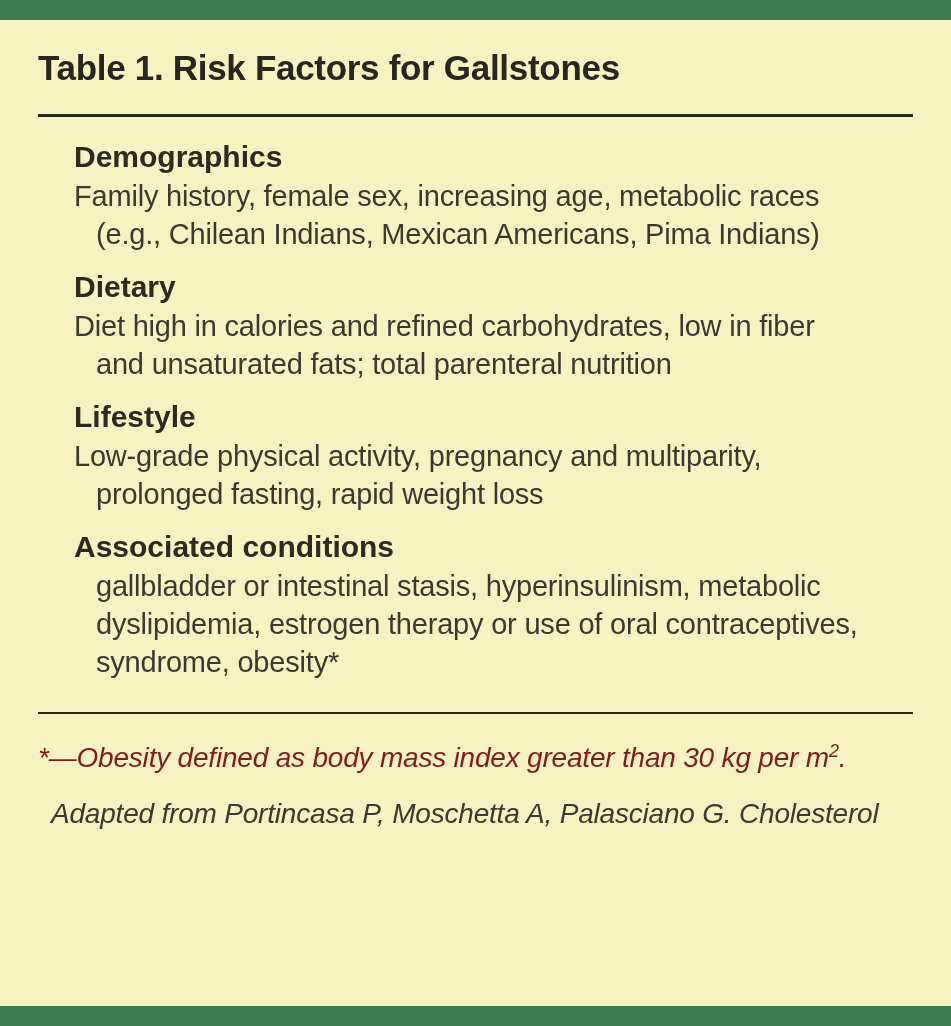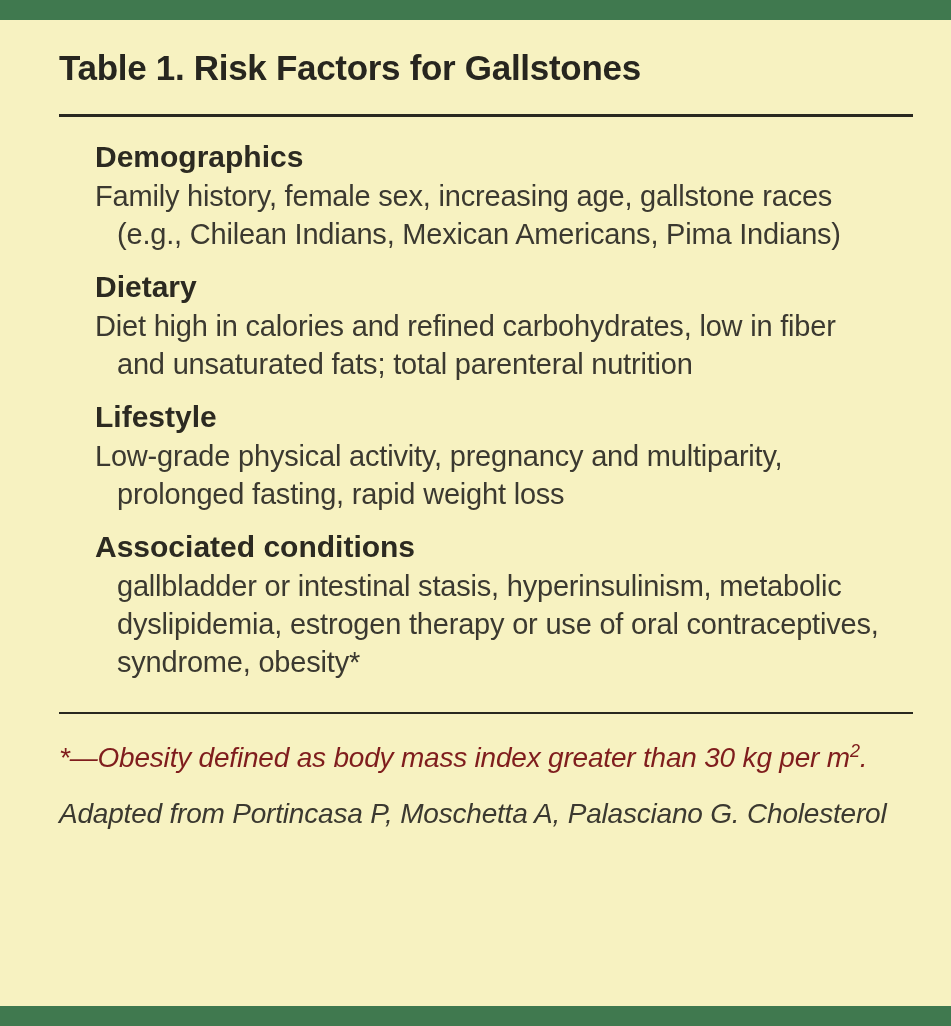--- a/index.html
+++ b/index.html
@@ -8,21 +8,21 @@
     width: 951px;
     height: 1026px;
     background: #f7f2c1;
     overflow: hidden;
     font-family: "Liberation Sans", sans-serif;
     box-sizing: border-box;
   }
   .bar { position: absolute; left: 0; width: 951px; height: 20px; background: #40794f; }
   .bar-top { top: 0; }
   .bar-bottom { bottom: 0; }
-  .content { padding: 48px 38px 0 59px; }
+  .content { padding: 48px 38px 0 38px; }
   .table-title {
     font-size: 35px;
     font-weight: bold;
     color: #27261f;
     letter-spacing: -0.3px;
     line-height: 40px;
   }
   .rule-thick { height: 3px; background: #29281f; margin-top: 26px; }
   .rule-thin  { height: 2px; background: #29281f; margin-top: 31px; }
   .sections { margin-top: 20px; margin-left: 36px; }
@@ -49,38 +49,39 @@
     letter-spacing: -0.2px;
   }
   .footnote sup { font-size: 18px; line-height: 0; }
   .citation {
     margin-top: 19px;
     font-size: 28px;
     font-style: italic;
     color: #3b3930;
     line-height: 37px;
     letter-spacing: -0.2px;
+    margin-left: 13px;
   }
   .roman { font-style: normal; }
 </style>
 </head>
 <body>
 
 <div class="page">
   <div class="bar bar-top"></div>
 
   <div class="content">
     <div class="table-title">Table 1. Risk Factors for Gallstones</div>
     <div class="rule-thick"></div>
 
     <div class="sections">
 
       <div>
         <div class="section-heading">Demographics</div>
-        <div class="body-line">Family history, female sex, increasing age, gallstone races</div>
+        <div class="body-line">Family history, female sex, increasing age, metabolic races</div>
         <div class="body-line cont">(e.g., Chilean Indians, Mexican Americans, Pima Indians)</div>
       </div>
 
       <div>
         <div class="section-heading">Dietary</div>
         <div class="body-line">Diet high in calories and refined carbohydrates, low in fiber</div>
         <div class="body-line cont">and unsaturated fats; total parenteral nutrition</div>
       </div>
 
       <div>

